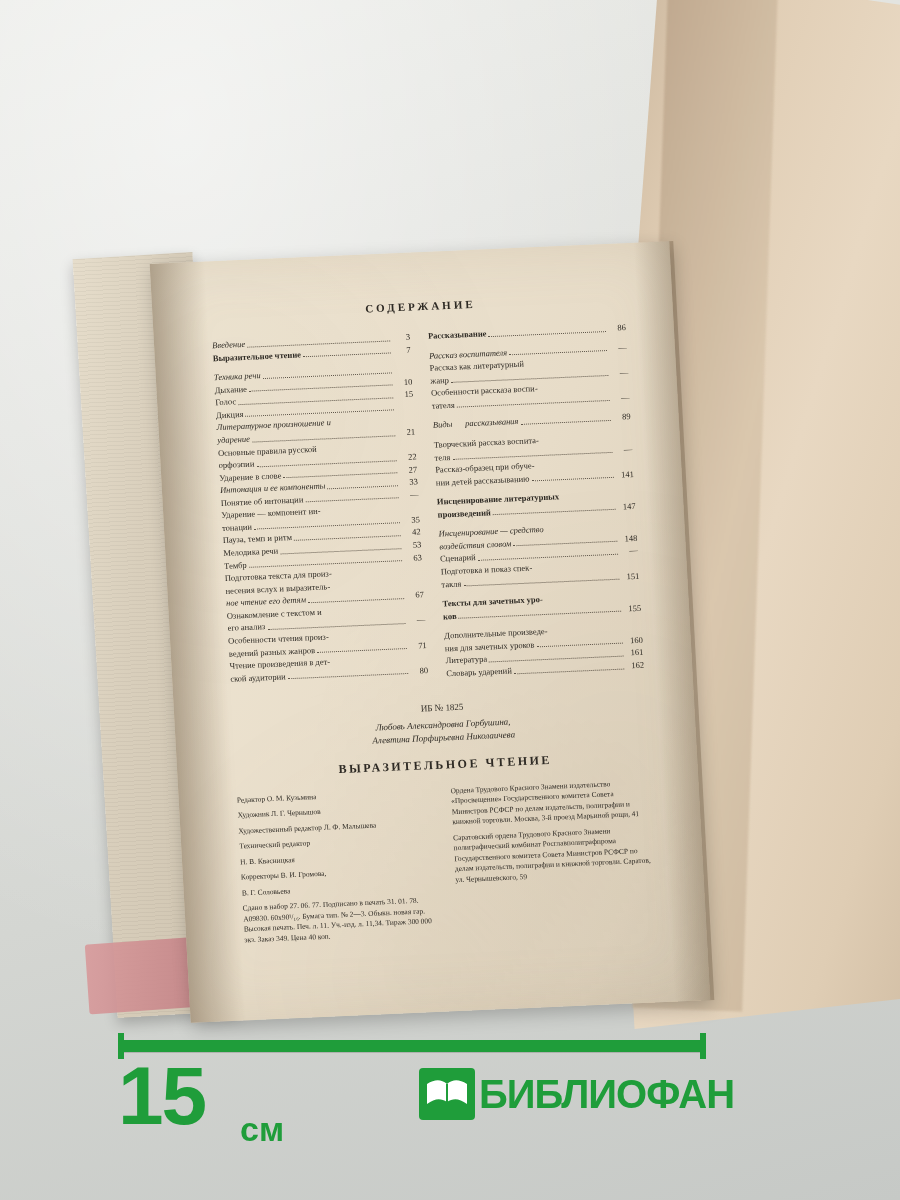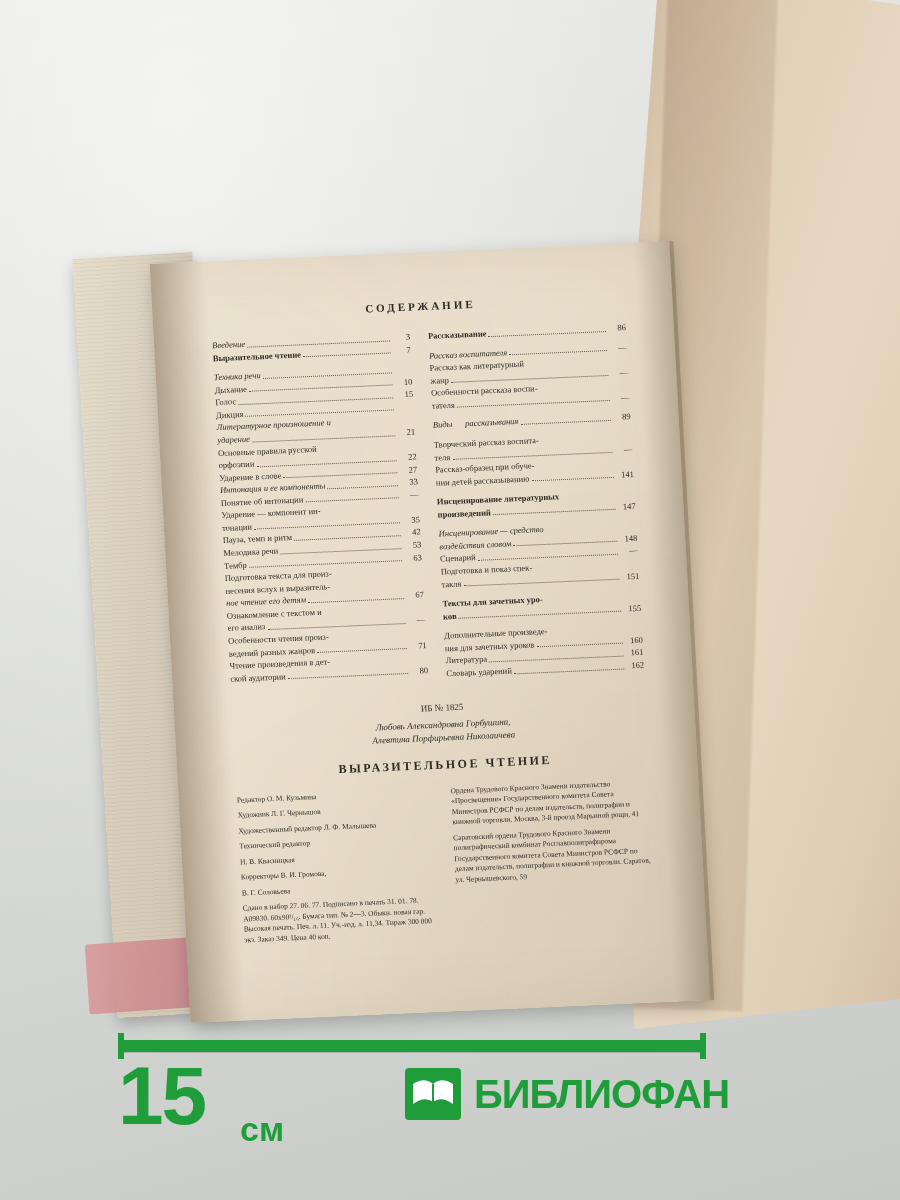--- a/index.html
+++ b/index.html
@@ -97,21 +97,21 @@
   .ruler{position:absolute;left:118px;top:1040px;width:588px;height:12px;
     background:#1f9d3a;box-shadow:0 1px 0 rgba(0,0,0,.15);}
   .ruler:before,.ruler:after{content:"";position:absolute;top:-7px;width:6px;height:26px;background:#1f9d3a;}
   .ruler:before{left:0;}
   .ruler:after{right:0;}
   .ruler-num{position:absolute;left:118px;top:1055px;font-family:"Liberation Sans",sans-serif;
     font-weight:bold;font-size:82px;color:#1f9d3a;letter-spacing:-2px;line-height:1;}
   .ruler-cm{position:absolute;left:240px;top:1110px;font-family:"Liberation Sans",sans-serif;
     font-weight:bold;font-size:34px;color:#1f9d3a;}
 
-  .logo{position:absolute;left:405px;top:1068px;display:flex;align-items:center;gap:13px;}
+  .logo{position:absolute;left:419px;top:1068px;display:flex;align-items:center;gap:4px;}
   .logo-mark{width:56px;height:52px;position:relative;}
   .logo-text{font-family:"Liberation Sans",sans-serif;font-weight:bold;font-size:40px;color:#1f9d3a;letter-spacing:-1px;}
 </style>
 </head>
 <body>
 
 <div id="scene">
   <div class="table-bg"></div>
 
   <div class="book">

